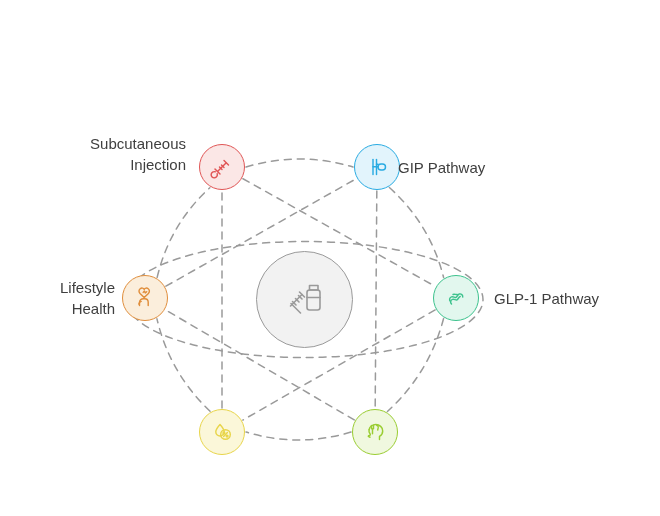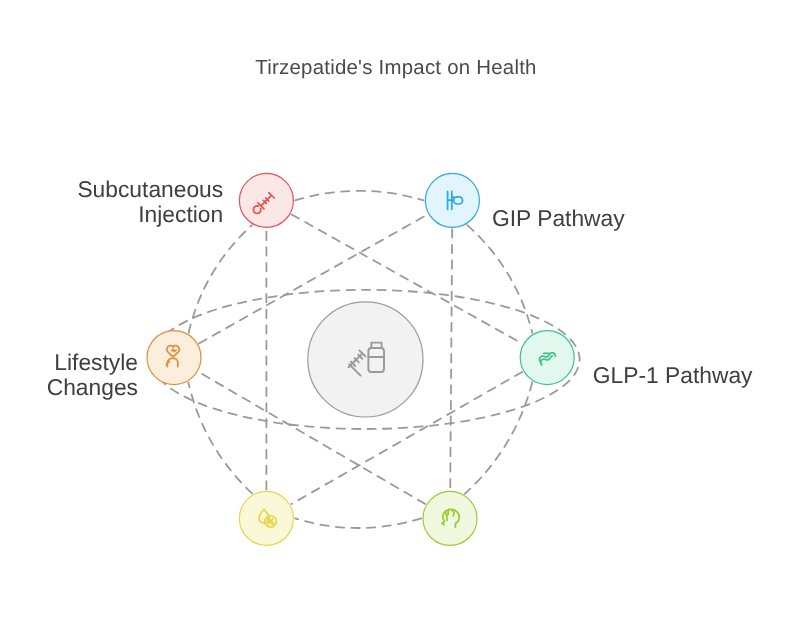--- a/index.html
+++ b/index.html
@@ -54,42 +54,40 @@
     border: 1.6px solid #9a9a9a;
   }
   .satellite {
     width: 46px;
     height: 46px;
     border-width: 1.8px;
     border-style: solid;
   }
   .node-label {
     position: absolute;
-    font-size: 19px;
+    font-size: 15px;
     color: #3f3f3f;
     line-height: 21px;
     white-space: pre-line;
-    margin-top: 15px;
   }
   .label-right-aligned {
     text-align: right;
   }
   .label-left-aligned {
     text-align: left;
   }
   .node-icon {
     display: block;
   }
 </style>
 </head>
 <body>
 
 <div id="canvas">
 
-  <div id="diagram-title">Tirzepatide's Impact on Health</div>
 
   <svg id="connector-layer" viewBox="0 0 660 516" xmlns="http://www.w3.org/2000/svg">
     <g id="connector-paths" fill="none" stroke="#9a9a9a" stroke-width="1.5" stroke-dasharray="7 6" stroke-linecap="round">
         <path d="M 242.94167029614232 178.72375559313951 Q 339 232.5 435.0583297038577 286.2762444068605"></path>
         <path d="M 376.8188730829288 190.99931651193242 Q 376 299.5 375.1811269170712 408.0006834880676"></path>
         <path d="M 435.1731277118249 309.9264995154507 Q 339 365 242.82687228817508 420.0735004845493"></path>
         <path d="M 354.26276917079844 419.9183089951608 Q 260 365 165.73723082920156 310.0816910048392"></path>
         <path d="M 222 408 Q 222 299.5 222 191"></path>
         <path d="M 165.89853934993127 286.19953166016813 Q 261 232.5 356.10146065006876 178.80046833983187"></path>
         <path d="M 246 167 Q 299.5 151 353 167"></path>
@@ -130,21 +128,21 @@
 Injection</div>
     <div class="node satellite" style="left: 354px; top: 144px; background: rgb(226, 244, 252); border-color: rgb(41, 171, 226);">
       <svg class="node-icon" width="27" height="27" viewBox="0 0 27 27" fill="none" stroke="#29abe2" stroke-width="1.45" stroke-linecap="round" stroke-linejoin="round">
         <path d="M9 5.5v15"></path>
         <path d="M12.5 5.5v15"></path>
         <rect x="14" y="10" width="7.5" height="6" rx="3"></rect>
         <path d="M9 12.8h5"></path>
         <path d="M12.5 10.2h1.5"></path>
       </svg>
     </div>
-    <div class="node-label label-left-aligned" style="left: 410px; top: 157px; width: 180px;">GIP Pathway</div>
+    <div class="node-label label-left-aligned" style="left: 398px; top: 157px; width: 180px;">GIP Pathway</div>
     <div class="node satellite" style="left: 433px; top: 275px; background: rgb(226, 247, 238); border-color: rgb(60, 194, 141);">
       <svg class="node-icon" width="27" height="27" viewBox="0 0 27 27" fill="none" stroke="#3cc28d" stroke-width="1.45" stroke-linecap="round" stroke-linejoin="round">
         <path d="M7.5 16.5c-1.6-1.6-1-4 1-4.6 2-.6 3.2 1 4.6.4 1.5-.7 1.4-2.9 3.1-3.3 2-.5 3.9 1.1 3.5 3"></path>
         <path d="M8.5 19c-1.6-1.6-1-4 1-4.6 2-.6 3.2 1 4.6.4 1.5-.7 1.4-2.9 3.1-3.3"></path>
         <path d="M10 9.5c1.5-.8 3 .4 4.3 0"></path>
       </svg>
     </div>
     <div class="node-label label-left-aligned" style="left: 494px; top: 288px; width: 180px;">GLP-1 Pathway</div>
     <div class="node satellite" style="left: 352px; top: 409px; background: rgb(240, 248, 223); border-color: rgb(154, 205, 50);">
       <svg class="node-icon" width="27" height="27" viewBox="0 0 27 27" fill="none" stroke="#9acd32" stroke-width="1.45" stroke-linecap="round" stroke-linejoin="round">
@@ -167,14 +165,14 @@
     </div>
     <div class="node satellite" style="left: 122px; top: 275px; background: rgb(251, 238, 220); border-color: rgb(224, 142, 60);">
       <svg class="node-icon" width="27" height="27" viewBox="0 0 27 27" fill="none" stroke="#e08e3c" stroke-width="1.45" stroke-linecap="round" stroke-linejoin="round">
         <path d="M12.2 12.4 8 8.4c-1.4-1.4-1.3-3.5.2-4.7 1.4-1.1 3.2-.7 4 .6.8-1.3 2.6-1.7 4-.6 1.5 1.2 1.6 3.3.2 4.7l-4.2 4z"></path>
         <path d="M11.2 7.4l1.2-1.4.9 1.9 1.4-1.1"></path>
         <path d="M7.5 20.5v-3c0-2.1 1.7-3.8 3.8-3.8h1.4c1.9 0 3.5 1.5 3.5 3.5v3.3"></path>
         <path d="M9.2 16.4c-1.3.4-2.2 1.4-2.4 2.6"></path>
       </svg>
     </div>
     <div class="node-label label-right-aligned" style="left: 10px; top: 277px; width: 105px;">Lifestyle
-Changes</div>
+Health</div>
   </div>
 
 </body></html>

